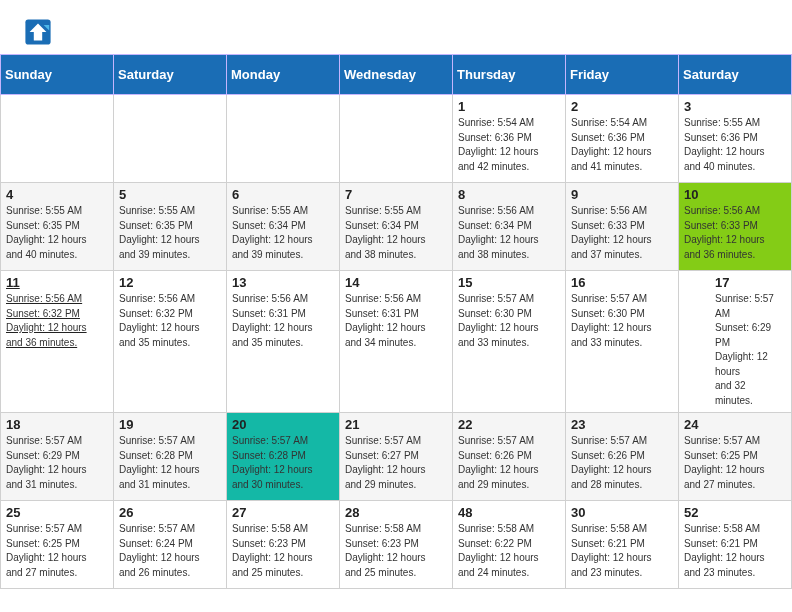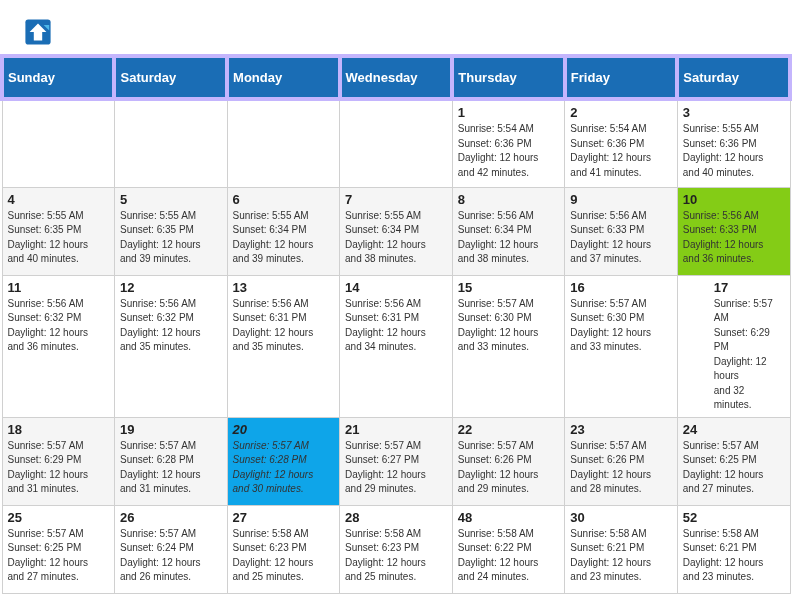--- a/index.html
+++ b/index.html
@@ -53,21 +53,21 @@
       margin: 0;
       padding: 0 0;
     }
     .calendar th {
       background: #1a6db5;
       color: #fff;
       font-size: 13px;
       font-weight: bold;
       padding: 12px 4px;
       text-align: left;
-      border: 4px solid #c4b5fd;
+      border: 1px solid #c4b5fd;
     }
     .calendar td {
       width: 113px;
       vertical-align: top;
       border: 1px solid #d0d0d0;
       padding: 4px 5px;
       font-size: 10.5px;
       color: #222;
       background: #fff;
       min-height: 80px;
@@ -208,21 +208,21 @@
           </td>
           <td style="background: #84cc16;">
             <span class="day-number">10</span>
             <div class="day-info" style="white-space: pre-line;">Sunrise: 5:56 AM
 Sunset: 6:33 PM
 Daylight: 12 hours
 and 36 minutes.</div>
           </td>
         </tr>
         <tr>
-          <td style="background: rgb(255, 255, 255);">
+          <td style="background: rgb(255, 255, 255); text-decoration: underline;">
             <span class="day-number">11</span>
             <div class="day-info" style="white-space: pre-line;">Sunrise: 5:56 AM
 Sunset: 6:32 PM
 Daylight: 12 hours
 and 36 minutes.</div>
           </td>
           <td style="background: rgb(255, 255, 255);">
             <span class="day-number">12</span>
             <div class="day-info" style="white-space: pre-line;">Sunrise: 5:56 AM
 Sunset: 6:32 PM
@@ -273,21 +273,21 @@
 Daylight: 12 hours
 and 31 minutes.</div>
           </td>
           <td style="background: rgb(245, 245, 245);">
             <span class="day-number">19</span>
             <div class="day-info" style="white-space: pre-line;">Sunrise: 5:57 AM
 Sunset: 6:28 PM
 Daylight: 12 hours
 and 31 minutes.</div>
           </td>
-          <td style="background: #0ea5e9; font-style: italic;">
+          <td style="background: #14b8a6;">
             <span class="day-number">20</span>
             <div class="day-info" style="white-space: pre-line;">Sunrise: 5:57 AM
 Sunset: 6:28 PM
 Daylight: 12 hours
 and 30 minutes.</div>
           </td>
           <td style="background: rgb(245, 245, 245);">
             <span class="day-number">21</span>
             <div class="day-info" style="white-space: pre-line;">Sunrise: 5:57 AM
 Sunset: 6:27 PM

